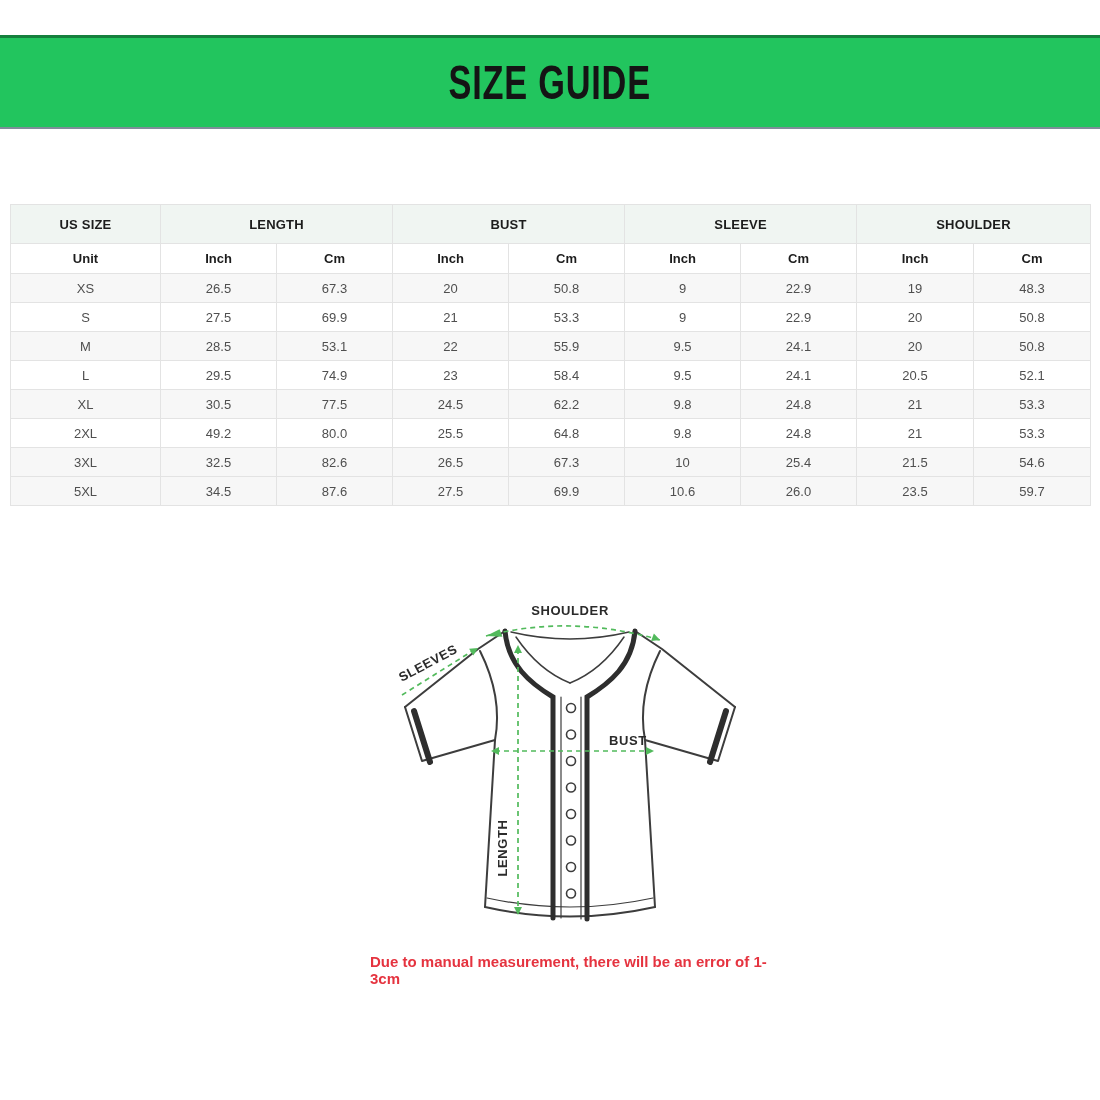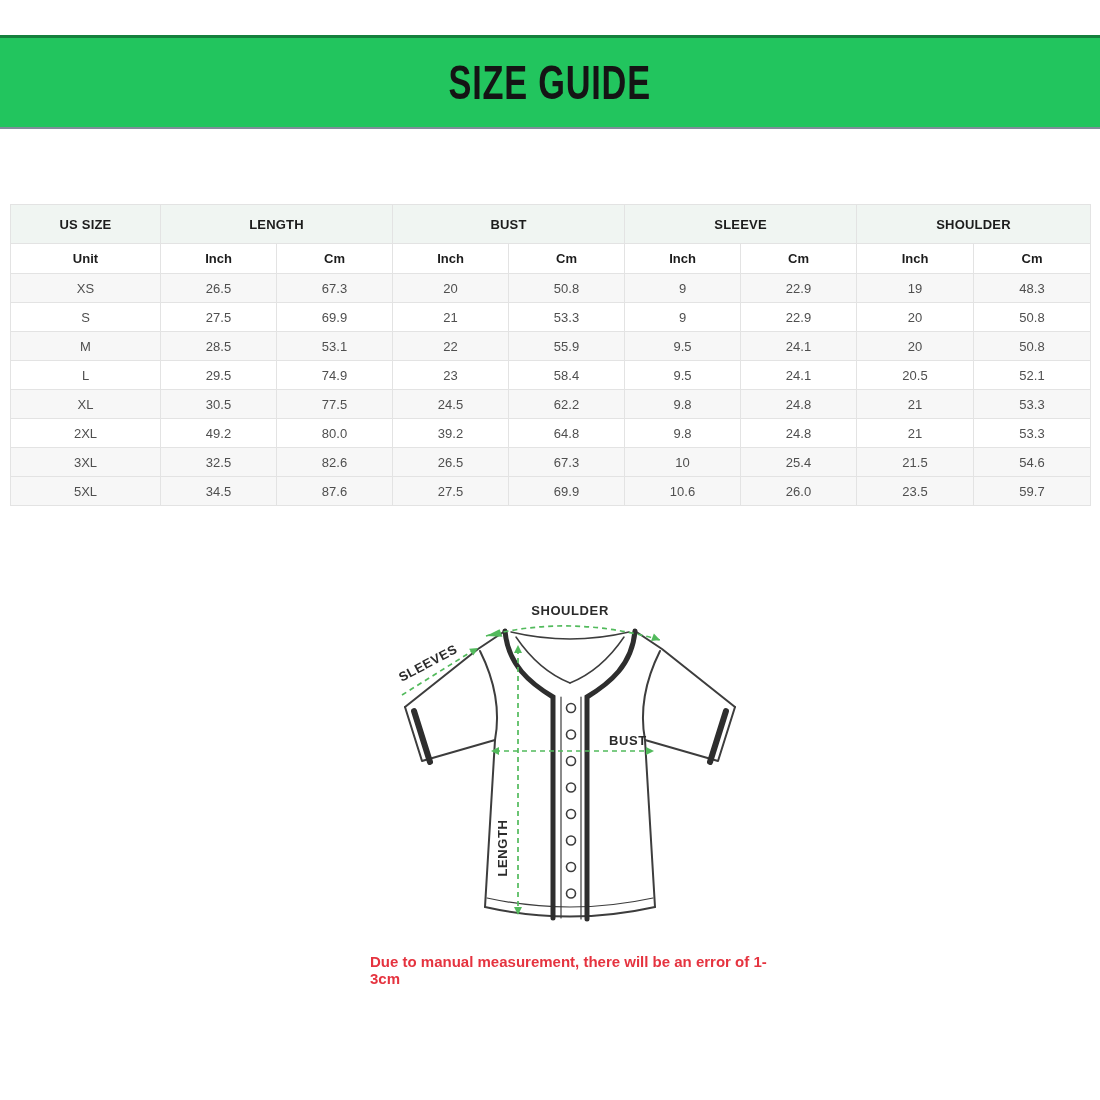--- a/index.html
+++ b/index.html
@@ -193,21 +193,21 @@
             <td>62.2</td>
             <td>9.8</td>
             <td>24.8</td>
             <td>21</td>
             <td>53.3</td>
           </tr>
           <tr>
             <td>2XL</td>
             <td>49.2</td>
             <td>80.0</td>
-            <td>39.2</td>
+            <td>25.5</td>
             <td>64.8</td>
             <td>9.8</td>
             <td>24.8</td>
             <td>21</td>
             <td>53.3</td>
           </tr>
           <tr class="shaded">
             <td>3XL</td>
             <td>32.5</td>
             <td>82.6</td>

